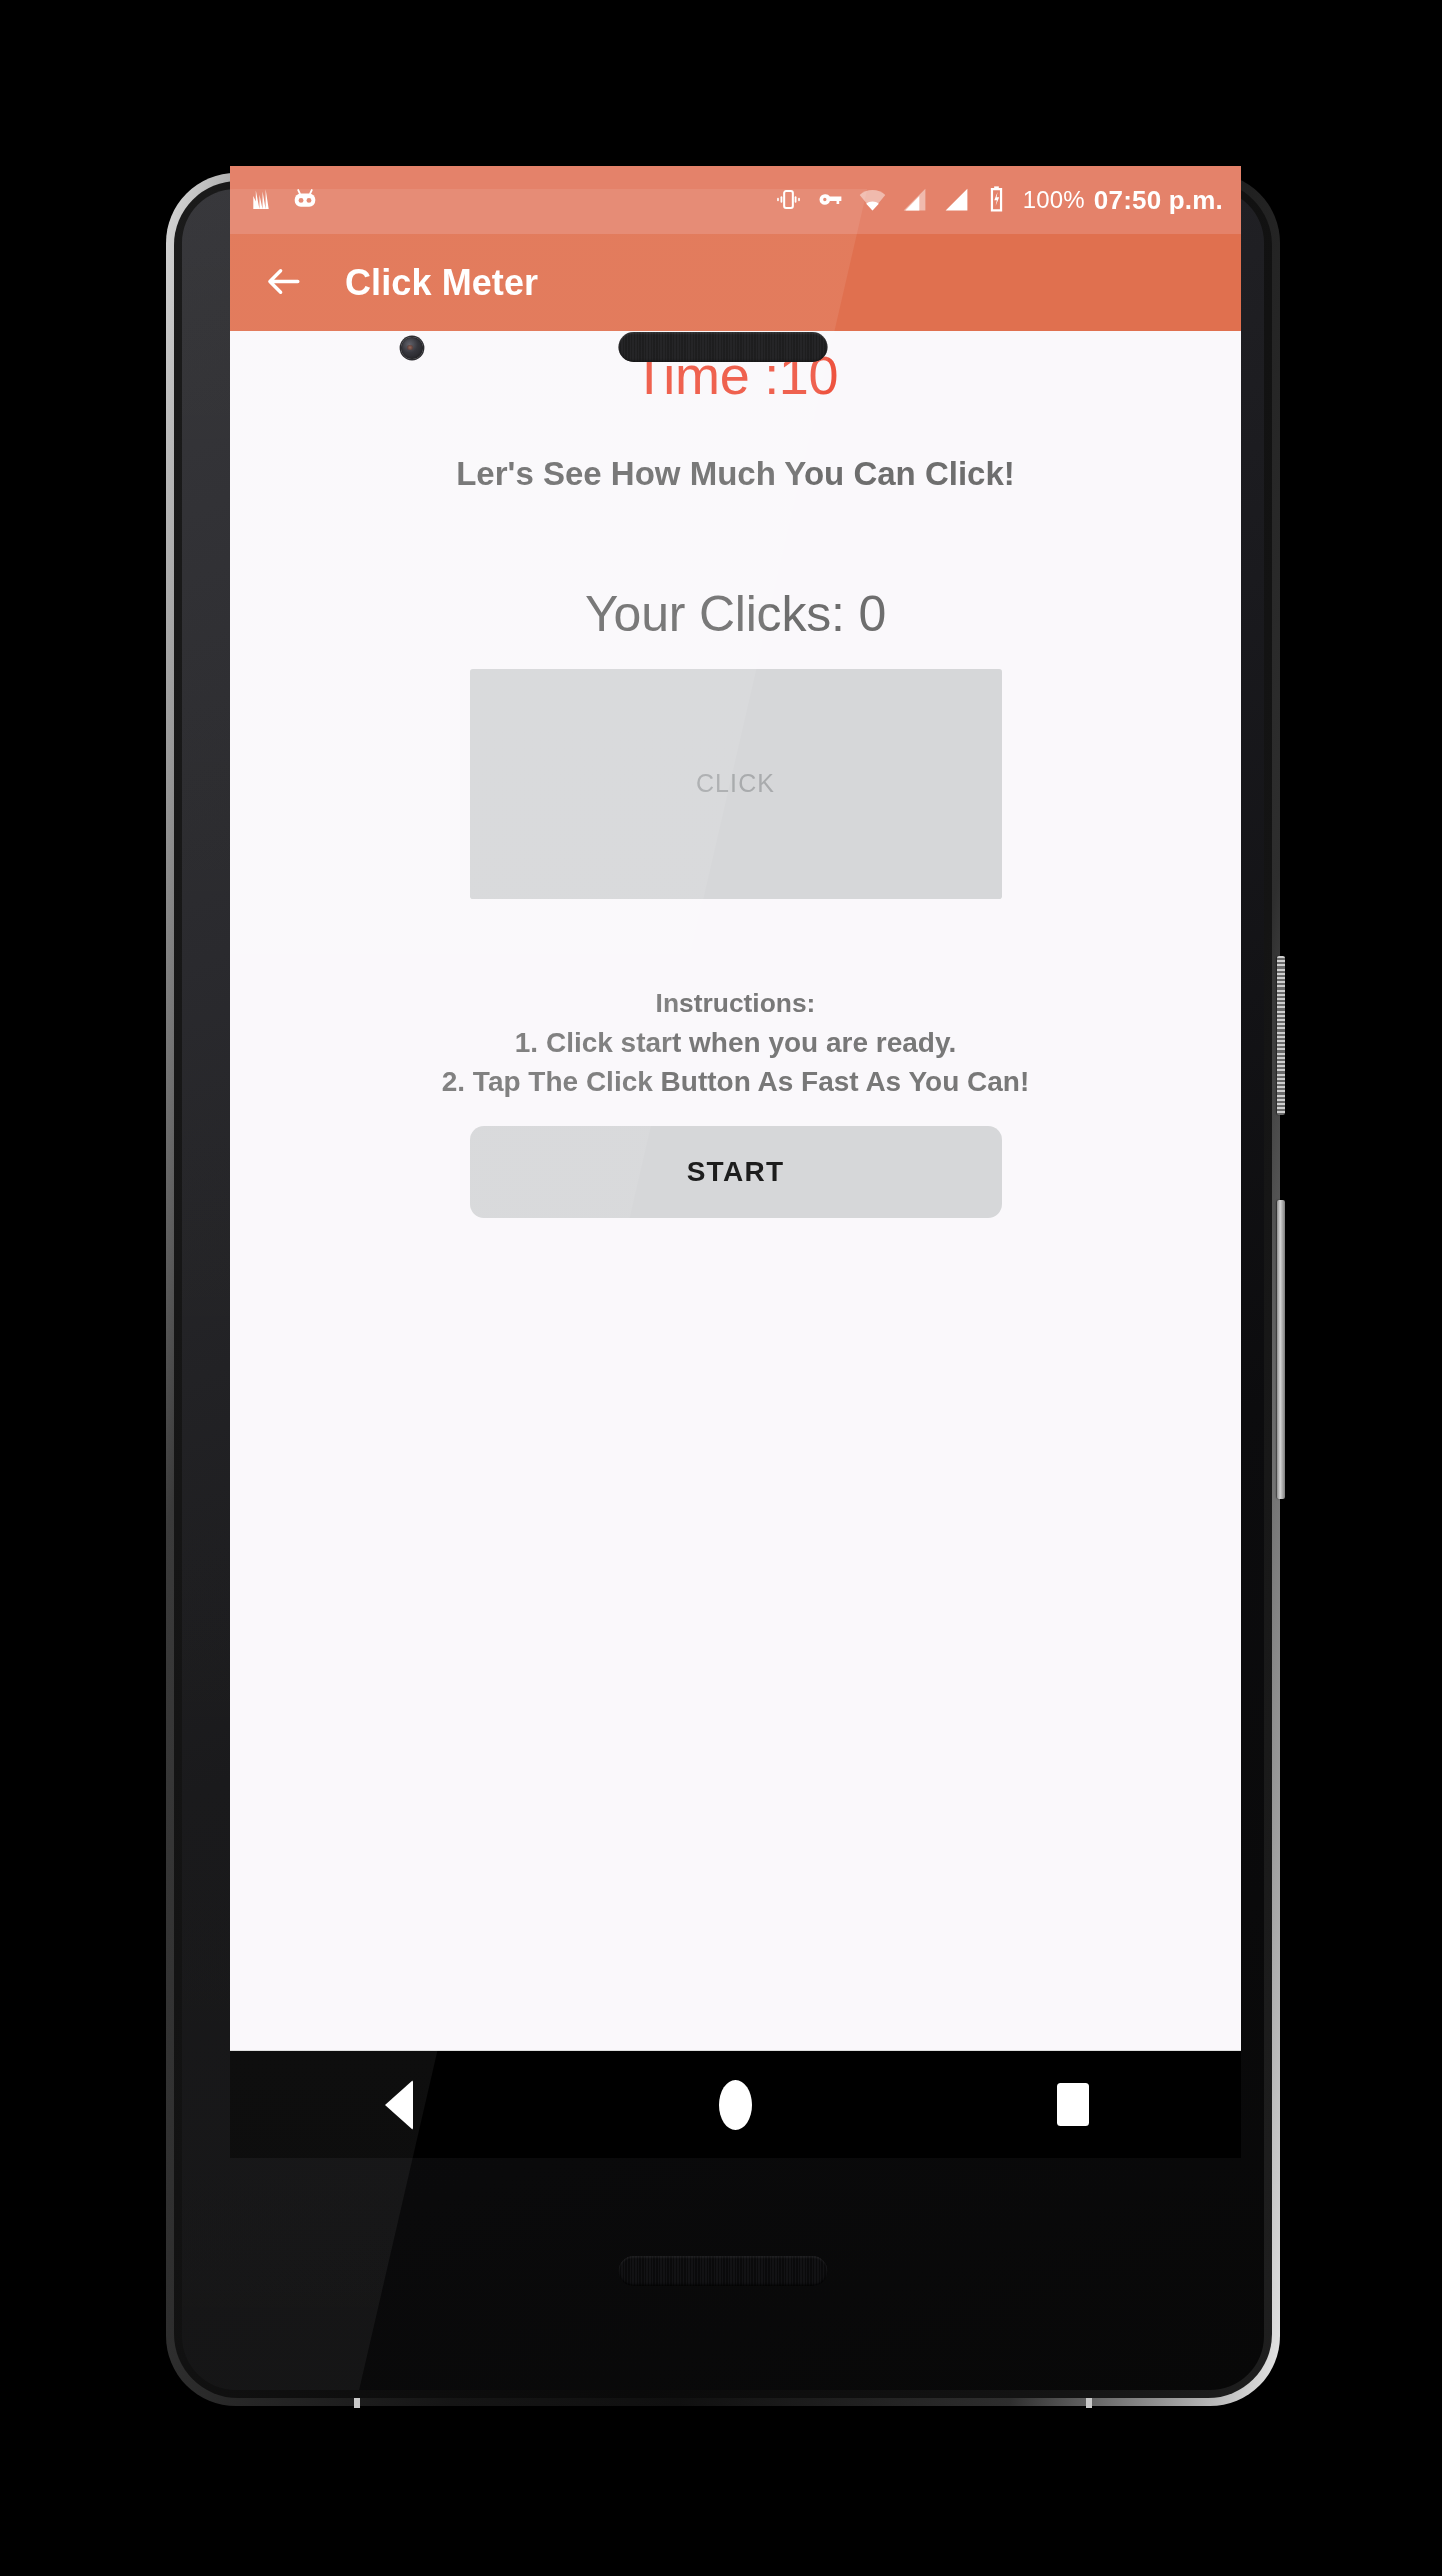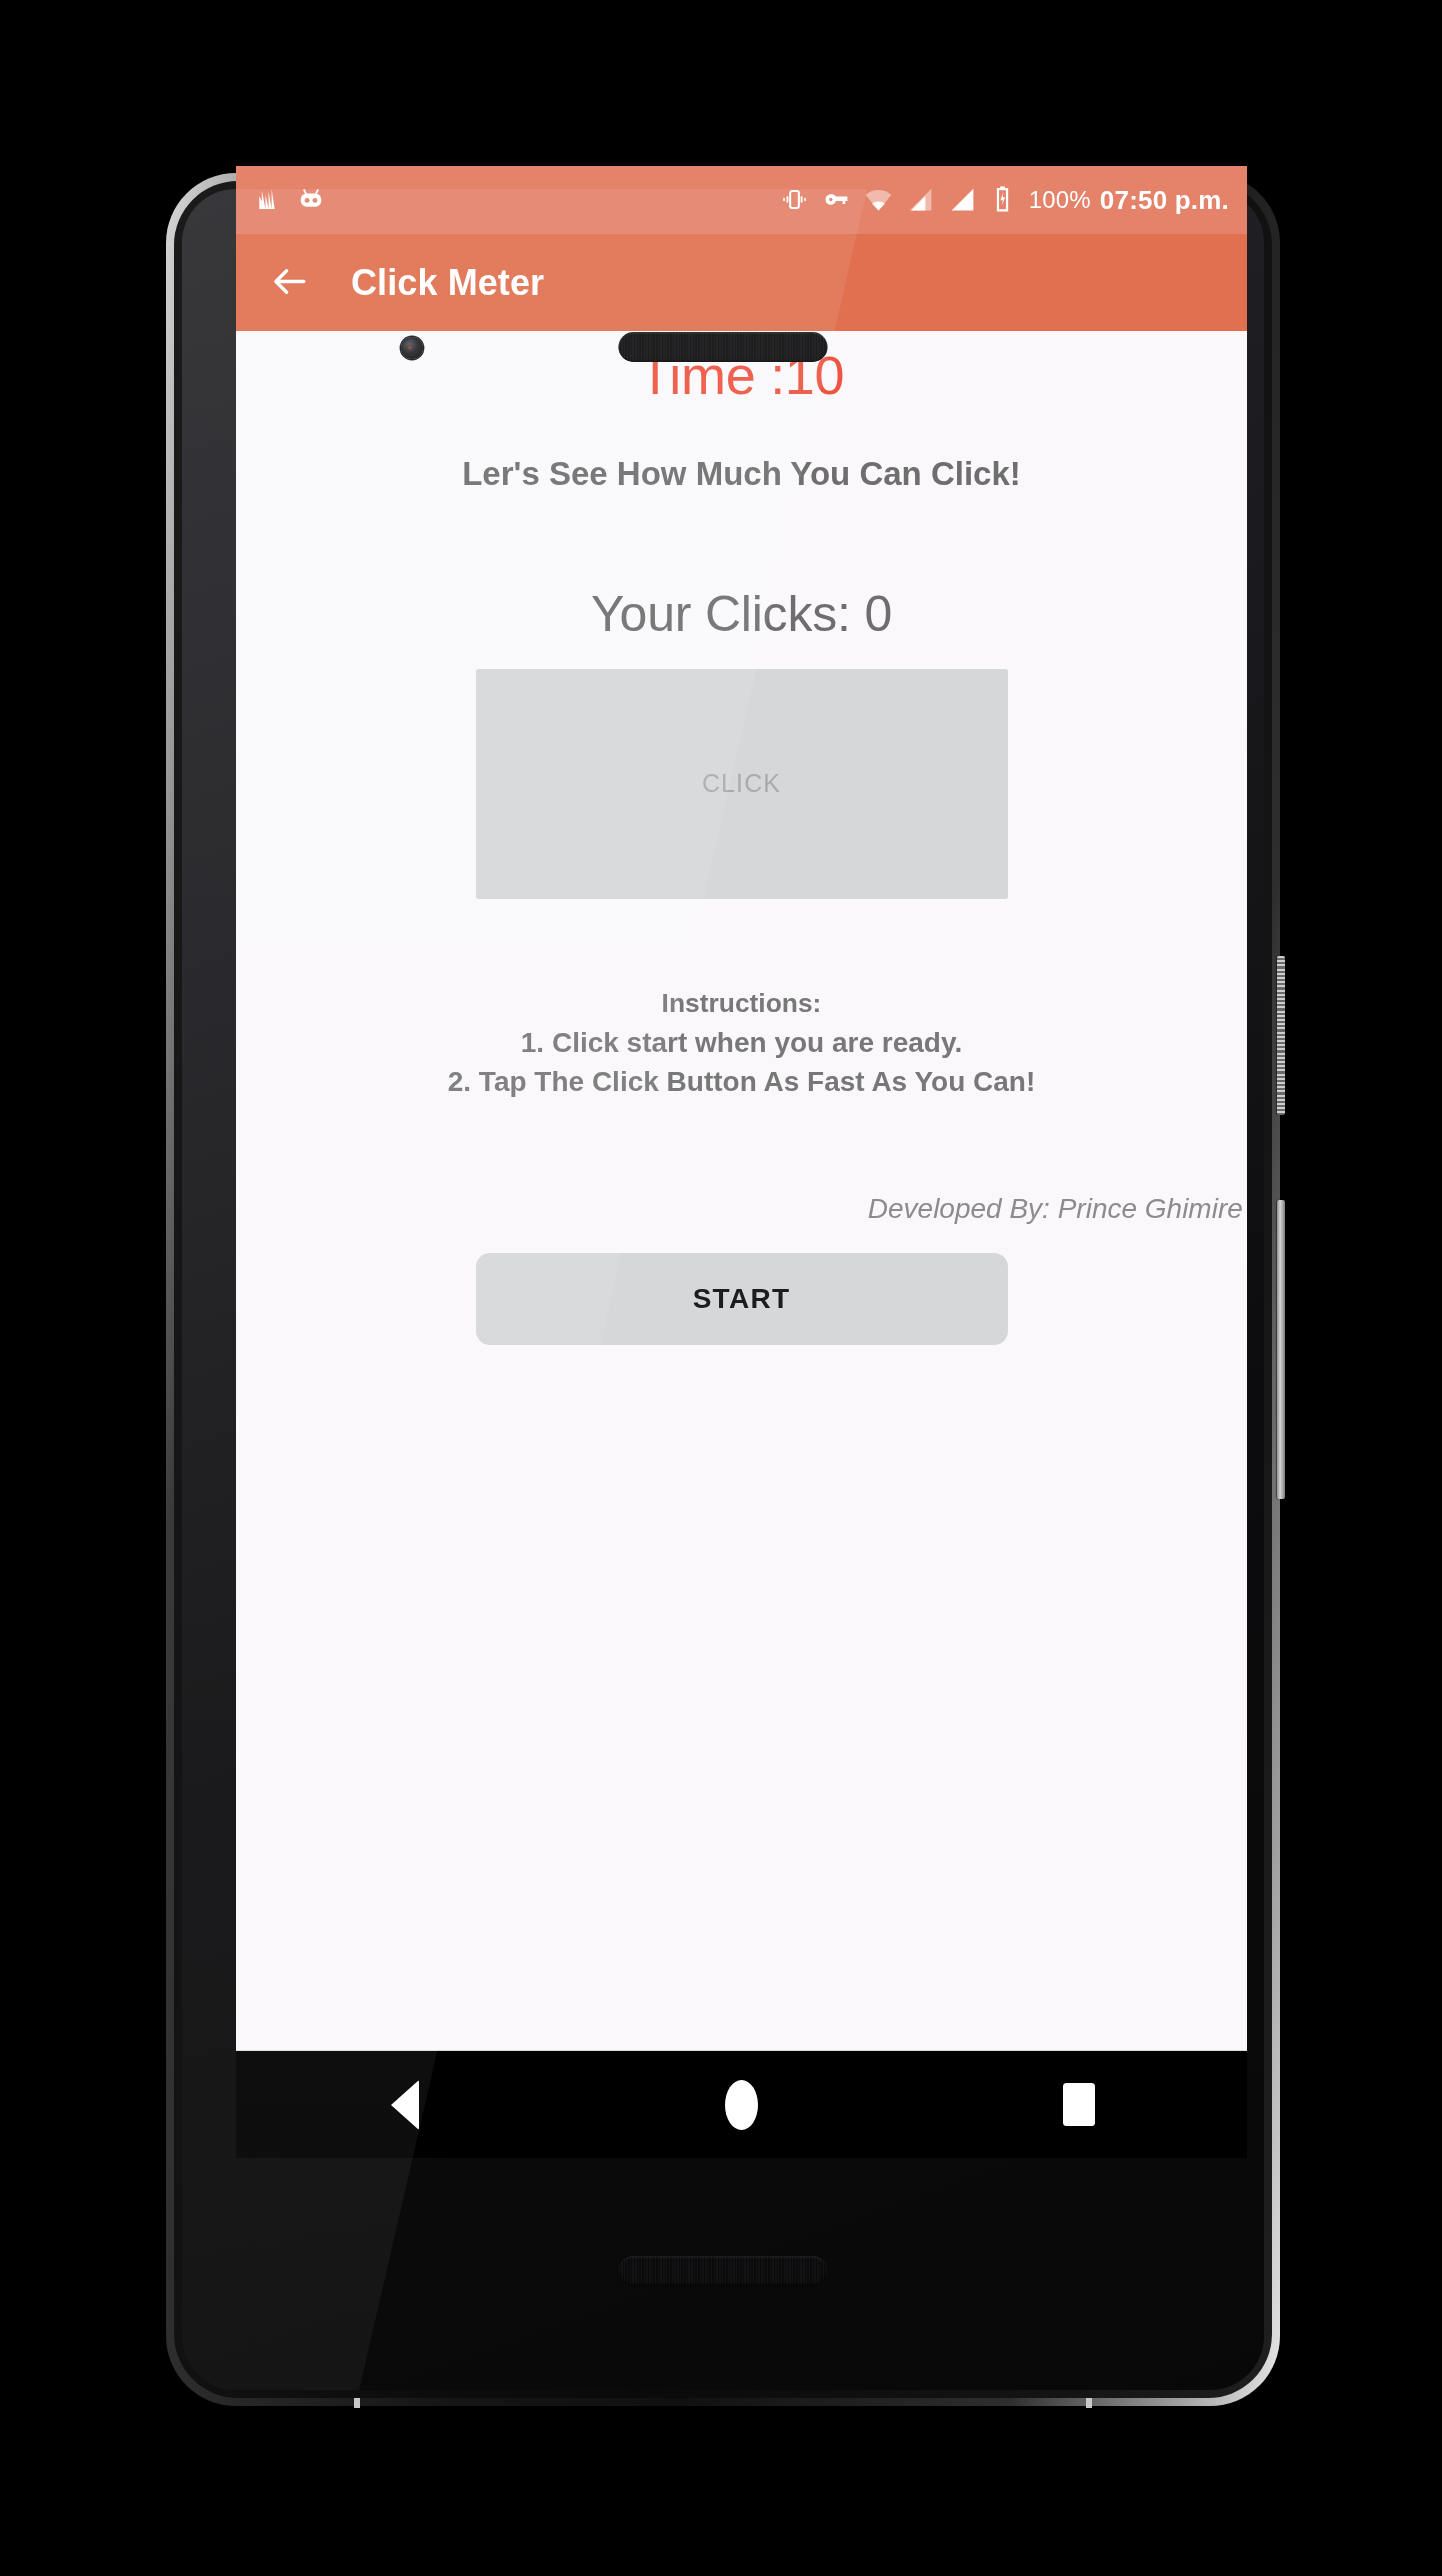--- a/index.html
+++ b/index.html
@@ -89,21 +89,21 @@
   }
   .bottom-speaker{
     position:absolute; left:50%; transform:translateX(-50%);
     bottom:104px; width:209px; height:30px; border-radius:15.3px;
     background:repeating-linear-gradient(90deg,#121214 0 1.4px,#0a0a0b 1.4px 2.8px);
     box-shadow:inset 0 1.4px 2.1px rgba(255,255,255,.08), inset 0 -1.4px 2.1px rgba(0,0,0,.8);
     z-index:30;
   }
   #display{
     position:absolute;
-    left:236px; top:166px;
+    left:230px; top:166px;
     width:1011px; height:1992px;
     background:#FAF8FB;
     overflow:hidden;
     z-index:20;
   }
 
   
   .status-bar{
     height:68px;
     background:#E4826A;
@@ -343,21 +343,20 @@
     <div class="clicks-label">Your Clicks: 0</div>
 
     <button class="click-btn">CLICK</button>
 
     <div class="instructions">
       <div class="instructions-title">Instructions:</div>
       <div class="instruction-line">1. Click start when you are ready.</div>
       <div class="instruction-line">2. Tap The Click Button As Fast As You Can!</div>
     </div>
 
-    <div class="credit">Developed By: Prince Ghimire</div>
 
     <button class="start-btn">START</button>
 
     <div class="nav-bar">
       <div class="nav-btn">
         <span class="nav-back"></span>
       </div>
       <div class="nav-btn">
         <span class="nav-home"></span>
       </div>

